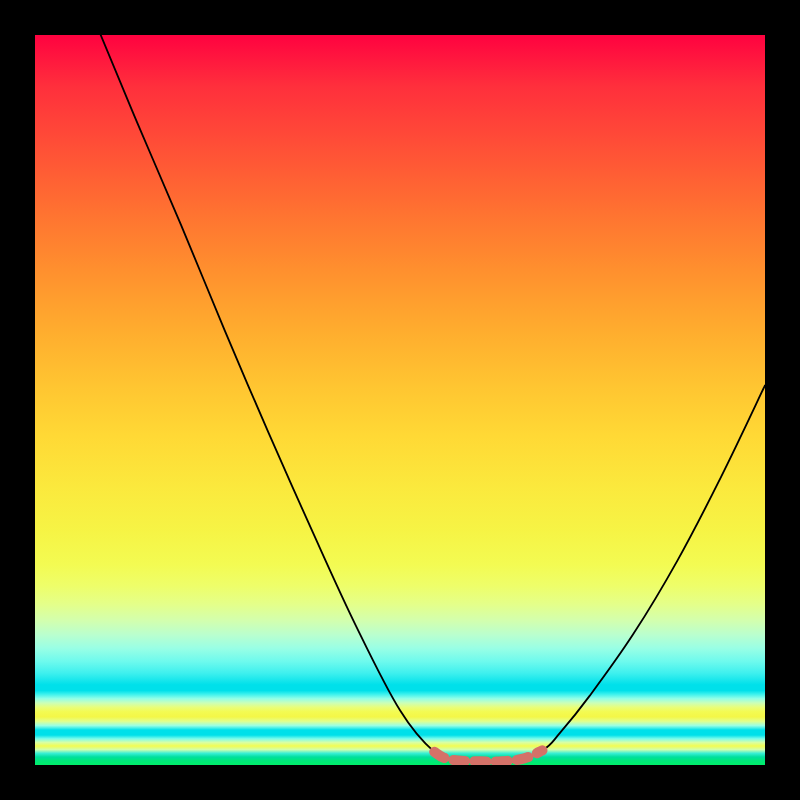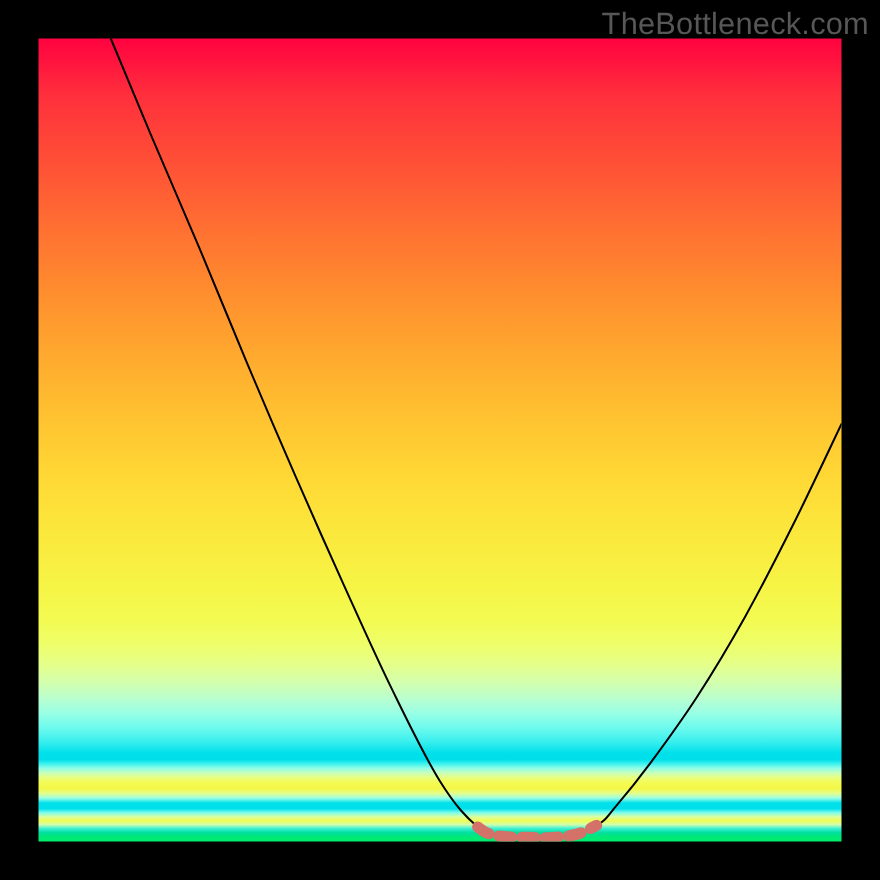--- a/index.html
+++ b/index.html
@@ -68,19 +68,18 @@
     top: 35px;
     width: 730px;
     height: 730px;
     pointer-events: none;
   }
 </style>
 </head>
 <body>
 
 <div class="wrap">
-  <div class="watermark">TheBottleneck.com</div>
   <div class="plot"></div>
   <svg class="curve" viewBox="0 0 100 100" preserveAspectRatio="none">
     <path id="path-main" fill="none" stroke="#000" stroke-width="0.25" stroke-linecap="round" stroke-linejoin="round" d="M 9 0 C 9.9 2.16, 12.02 7.32, 14 12 C 15.98 16.68, 17.84 20.87, 20 26 C 22.16 31.13, 23.84 35.37, 26 40.5 C 28.16 45.63, 29.84 49.55, 32 54.5 C 34.16 59.45, 35.84 63.230000000000004, 38 68 C 40.16 72.77, 41.84 76.59, 44 81 C 46.16 85.41, 48.074 89.404, 50 92.5 C 51.926 95.596, 53.260000000000005 96.958, 54.7 98.2 C 56.14 99.44200000000001, 56.146 99.18400000000001, 58 99.4 C 59.854 99.616, 62.93 99.652, 65 99.4 C 67.07 99.14800000000001, 68.24 98.702, 69.5 98 C 70.76 97.298, 70.83 96.85, 72 95.5 C 73.17 94.15, 74.2 92.93, 76 90.5 C 77.8 88.07, 79.84 85.33, 82 82 C 84.16 78.67, 85.84 75.87, 88 72 C 90.16 68.13, 91.84 64.82, 94 60.5 C 96.16 56.18, 98.92 50.25, 100 48"></path>
     <path id="path-valley" fill="none" stroke="#d47168" stroke-width="1.4" stroke-linecap="round" stroke-linejoin="round" stroke-dasharray="1.6 1.3" d="M 54.7 98.2 C 54.934000000000005 98.34400000000001, 55.406 98.784, 56 99 C 56.594 99.216, 57.1 99.31, 58 99.4 C 58.9 99.49000000000001, 59.92 99.482, 61 99.5 C 62.08 99.518, 62.92 99.572, 64 99.5 C 65.08 99.428, 66.01 99.36999999999999, 67 99.1 C 67.99 98.83, 69.05 98.198, 69.5 98"></path>
   </svg>
 </div>
 
 </body></html>

